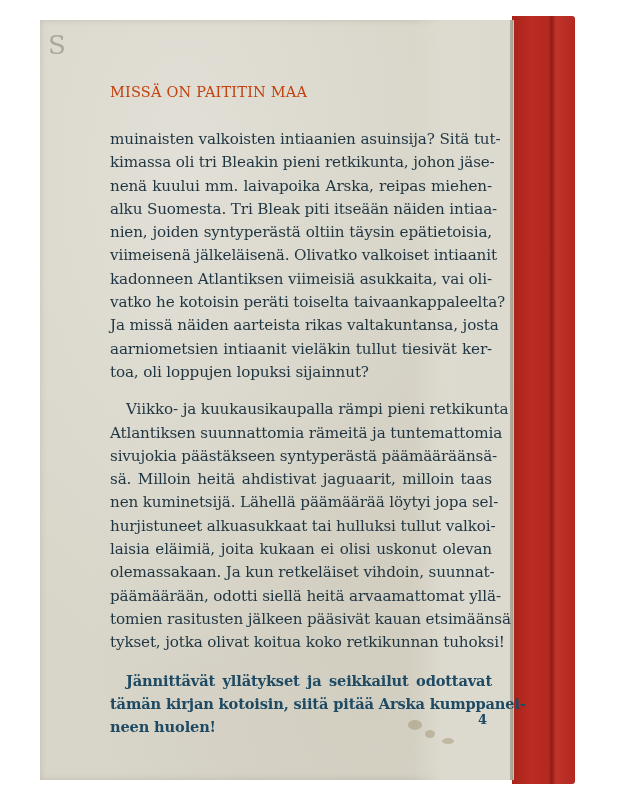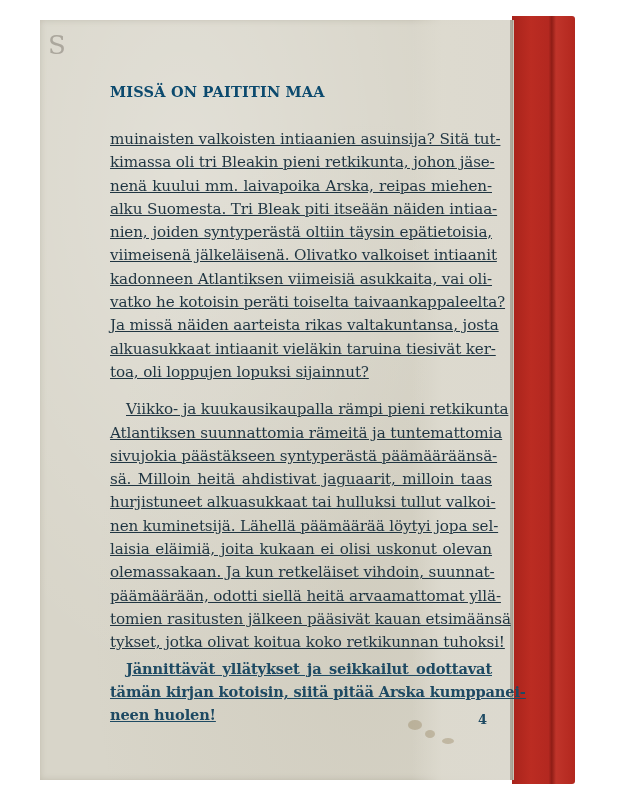--- a/index.html
+++ b/index.html
@@ -26,34 +26,33 @@
   .spine-shadow {
     position:absolute; left:510px; top:20px; width:3px; height:760px; background:rgba(90,80,60,0.35);
   }
   .text-block {
     position:absolute; left:110px; top:80px; width:382px;
     font-family:"DejaVu Serif", "Liberation Serif", serif;
     color:#1f3542;
   }
   .title {
     font-family:"DejaVu Serif", serif;
-    font-weight:bold; font-size:14.5px; color:#0c4a6e; letter-spacing:0.2px;
+    font-weight:normal; font-size:14.5px; color:#c2410c; letter-spacing:0.2px;
     margin:0; height:24px; line-height:24px;
   }
   .para {
     margin:0; font-size:15.2px; line-height:23.3px; text-align:justify;
     letter-spacing:-0.15px;
-    text-decoration:underline;
   }
   .para .line { display:block; text-align:justify; text-align-last:justify; white-space:nowrap; }
   .para .line.last { text-align-last:left; }
   .para1 { margin-top:24px; }
   .para2 { margin-top:14px; }
   .para2 .line:first-child { text-indent:16px; }
-  .para3 { margin-top:2px; font-weight:bold; color:#1e4a63; font-size:14.6px; }
+  .para3 { margin-top:14px; font-weight:bold; color:#1e4a63; font-size:14.6px; }
   .para3 .line:first-child { text-indent:16px; }
   .page-number {
     position:absolute; left:478px; top:712px;
     font-family:"DejaVu Serif", serif; font-weight:bold; font-size:13px; color:#1e4a63;
   }
   .stain {
     position:absolute; border-radius:50%; background:rgba(140,120,80,0.35);
   }
   .pencil-mark {
     position:absolute; left:48px; top:30px; width:40px; height:40px;
@@ -81,31 +80,31 @@
     <p class="para para1">
       <span class="line">muinaisten valkoisten intiaanien asuinsija? Sitä tut-</span>
       <span class="line">kimassa oli tri Bleakin pieni retkikunta, johon jäse-</span>
       <span class="line">nenä kuului mm. laivapoika Arska, reipas miehen-</span>
       <span class="line">alku Suomesta. Tri Bleak piti itseään näiden intiaa-</span>
       <span class="line">nien, joiden syntyperästä oltiin täysin epätietoisia,</span>
       <span class="line">viimeisenä jälkeläisenä. Olivatko valkoiset intiaanit</span>
       <span class="line">kadonneen Atlantiksen viimeisiä asukkaita, vai oli-</span>
       <span class="line">vatko he kotoisin peräti toiselta taivaankappaleelta?</span>
       <span class="line">Ja missä näiden aarteista rikas valtakuntansa, josta</span>
-      <span class="line">alkuasukkaat intiaanit vieläkin taruina tiesivät ker-</span>
+      <span class="line">aarniometsien intiaanit vieläkin tullut tiesivät ker-</span>
       <span class="line last">toa, oli loppujen lopuksi sijainnut?</span>
     </p>
 
     <p class="para para2">
       <span class="line">Viikko- ja kuukausikaupalla rämpi pieni retkikunta</span>
       <span class="line">Atlantiksen suunnattomia rämeitä ja tuntemattomia</span>
       <span class="line">sivujokia päästäkseen syntyperästä päämääräänsä-</span>
       <span class="line">sä. Milloin heitä ahdistivat jaguaarit, milloin taas</span>
+      <span class="line">nen kuminetsijä. Lähellä päämäärää löytyi jopa sel-</span>
       <span class="line">hurjistuneet alkuasukkaat tai hulluksi tullut valkoi-</span>
-      <span class="line">nen kuminetsijä. Lähellä päämäärää löytyi jopa sel-</span>
       <span class="line">laisia eläimiä, joita kukaan ei olisi uskonut olevan</span>
       <span class="line">olemassakaan. Ja kun retkeläiset vihdoin, suunnat-</span>
       <span class="line">päämäärään, odotti siellä heitä arvaamattomat yllä-</span>
       <span class="line">tomien rasitusten jälkeen pääsivät kauan etsimäänsä</span>
       <span class="line last">tykset, jotka olivat koitua koko retkikunnan tuhoksi!</span>
     </p>
 
     <p class="para para3">
       <span class="line">Jännittävät yllätykset ja seikkailut odottavat</span>
       <span class="line">tämän kirjan kotoisin, siitä pitää Arska kumppanei-</span>

